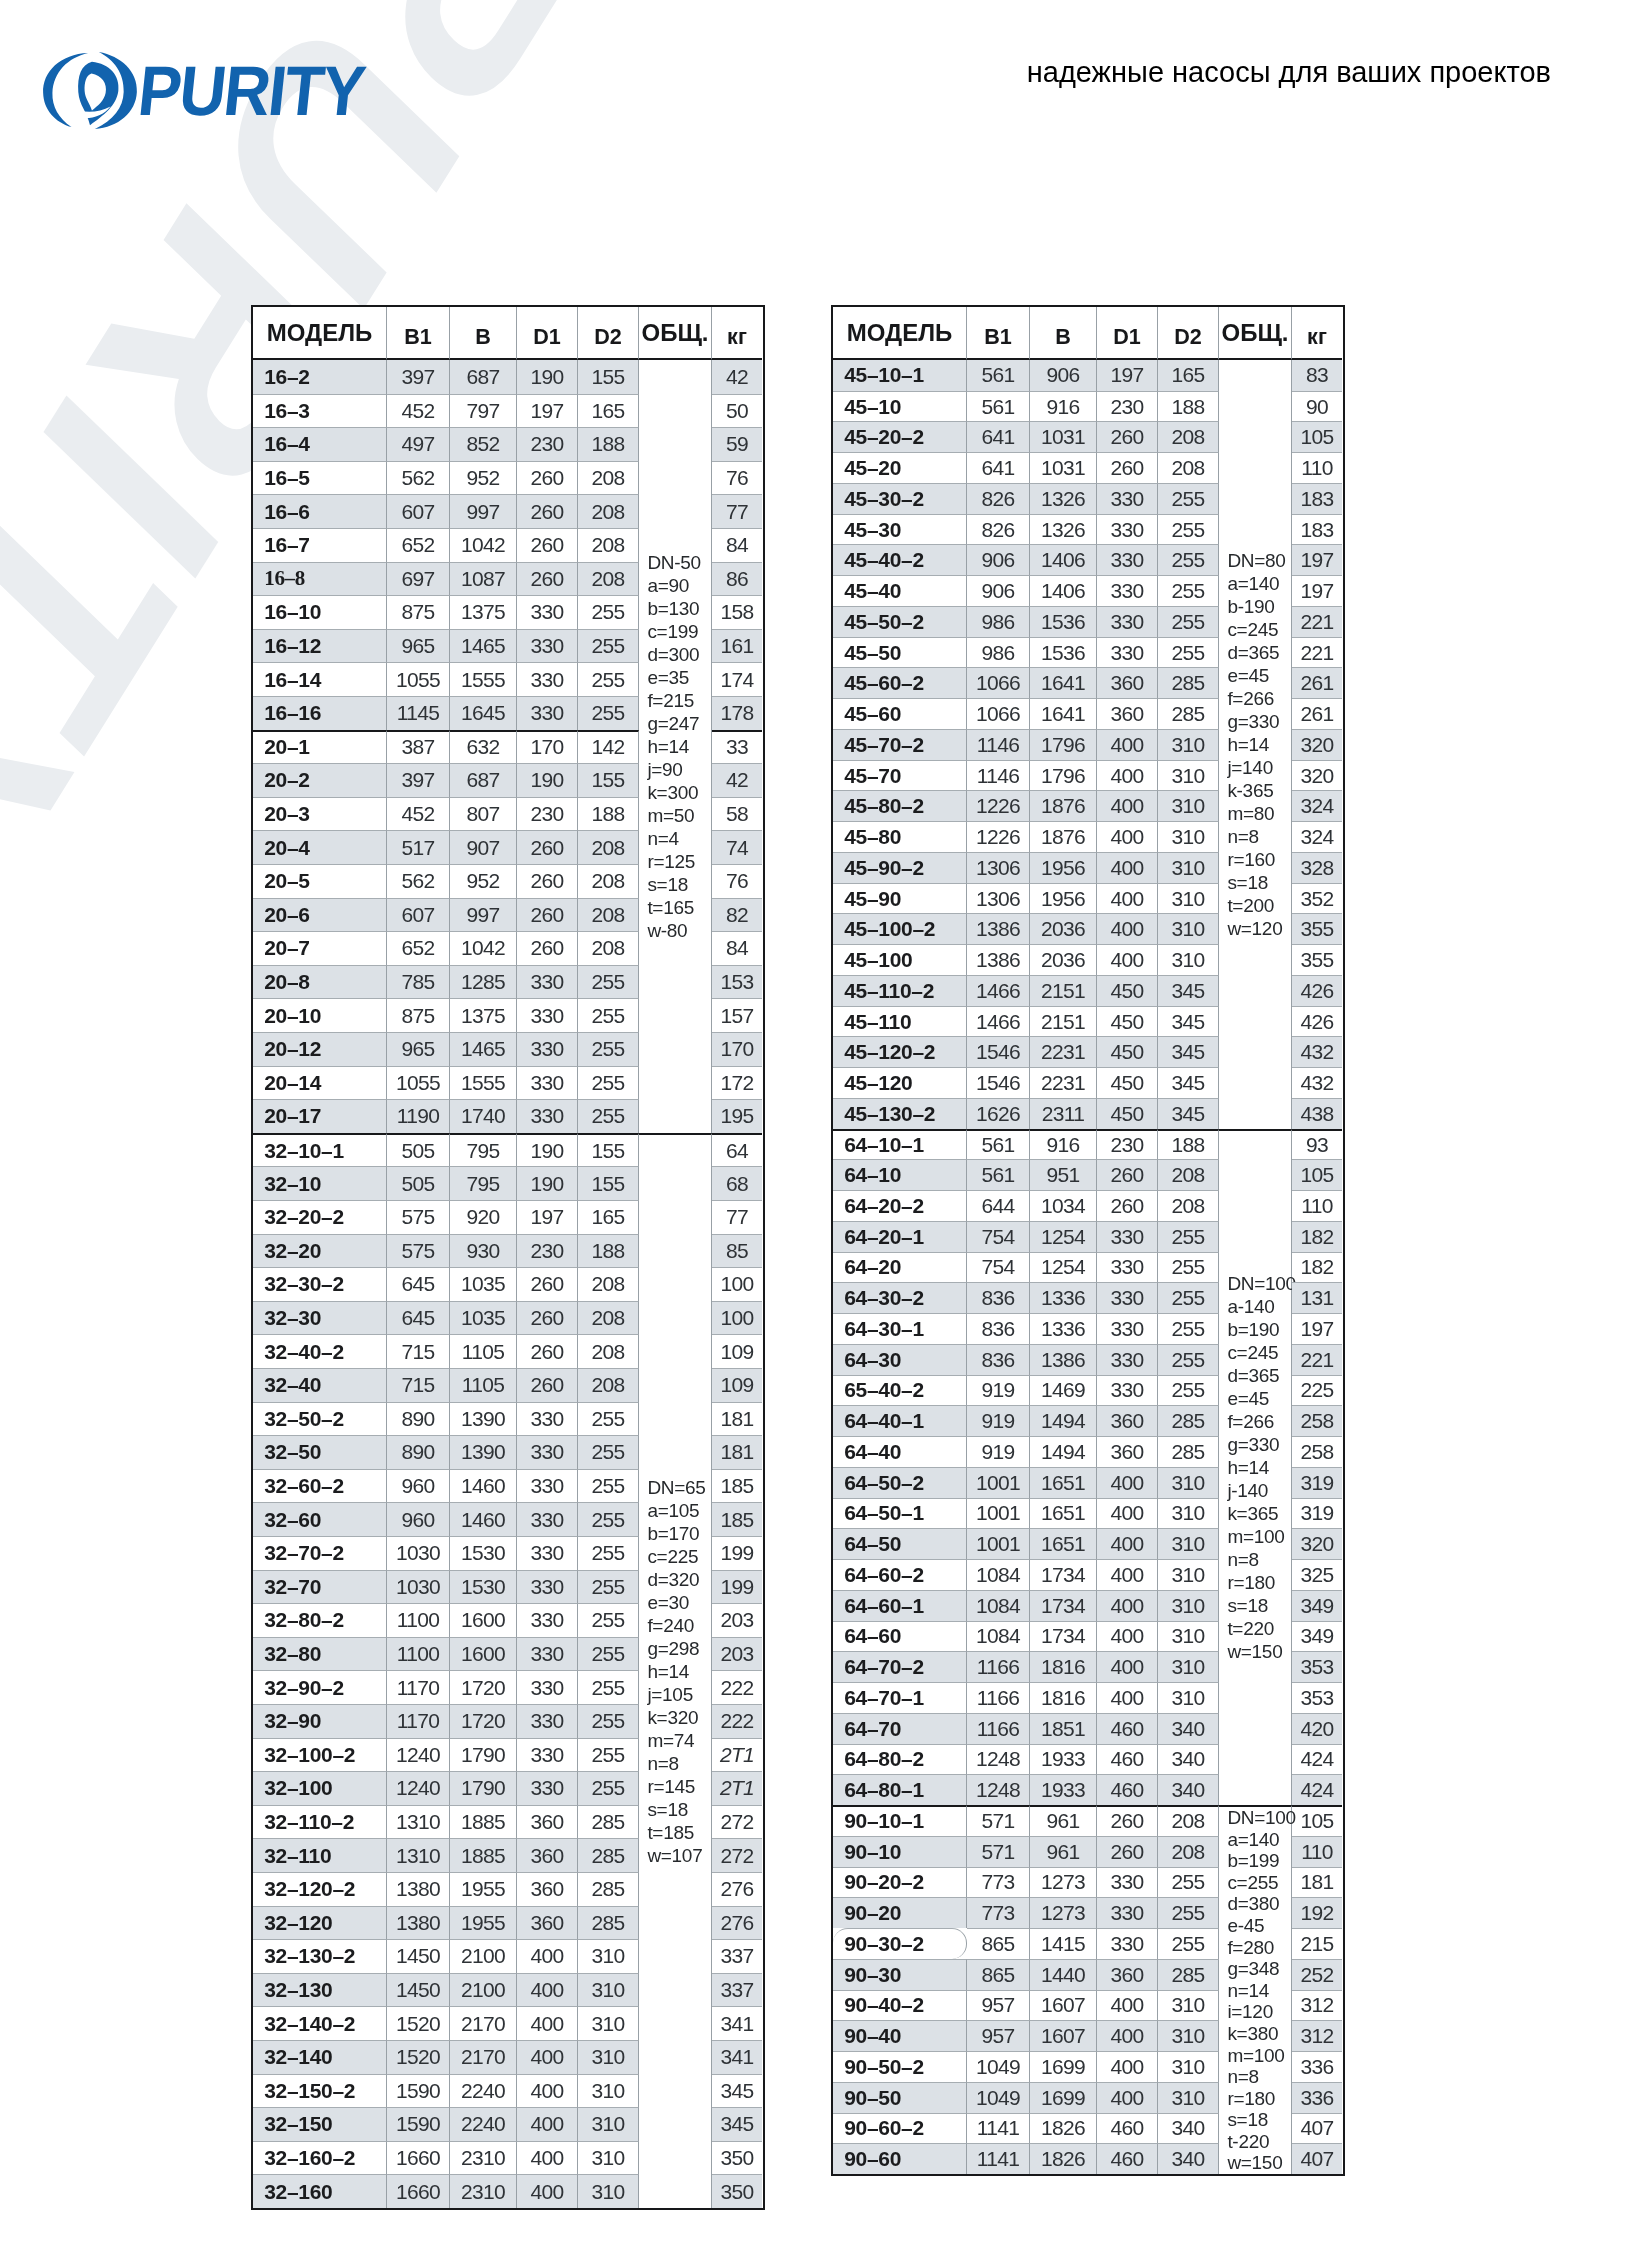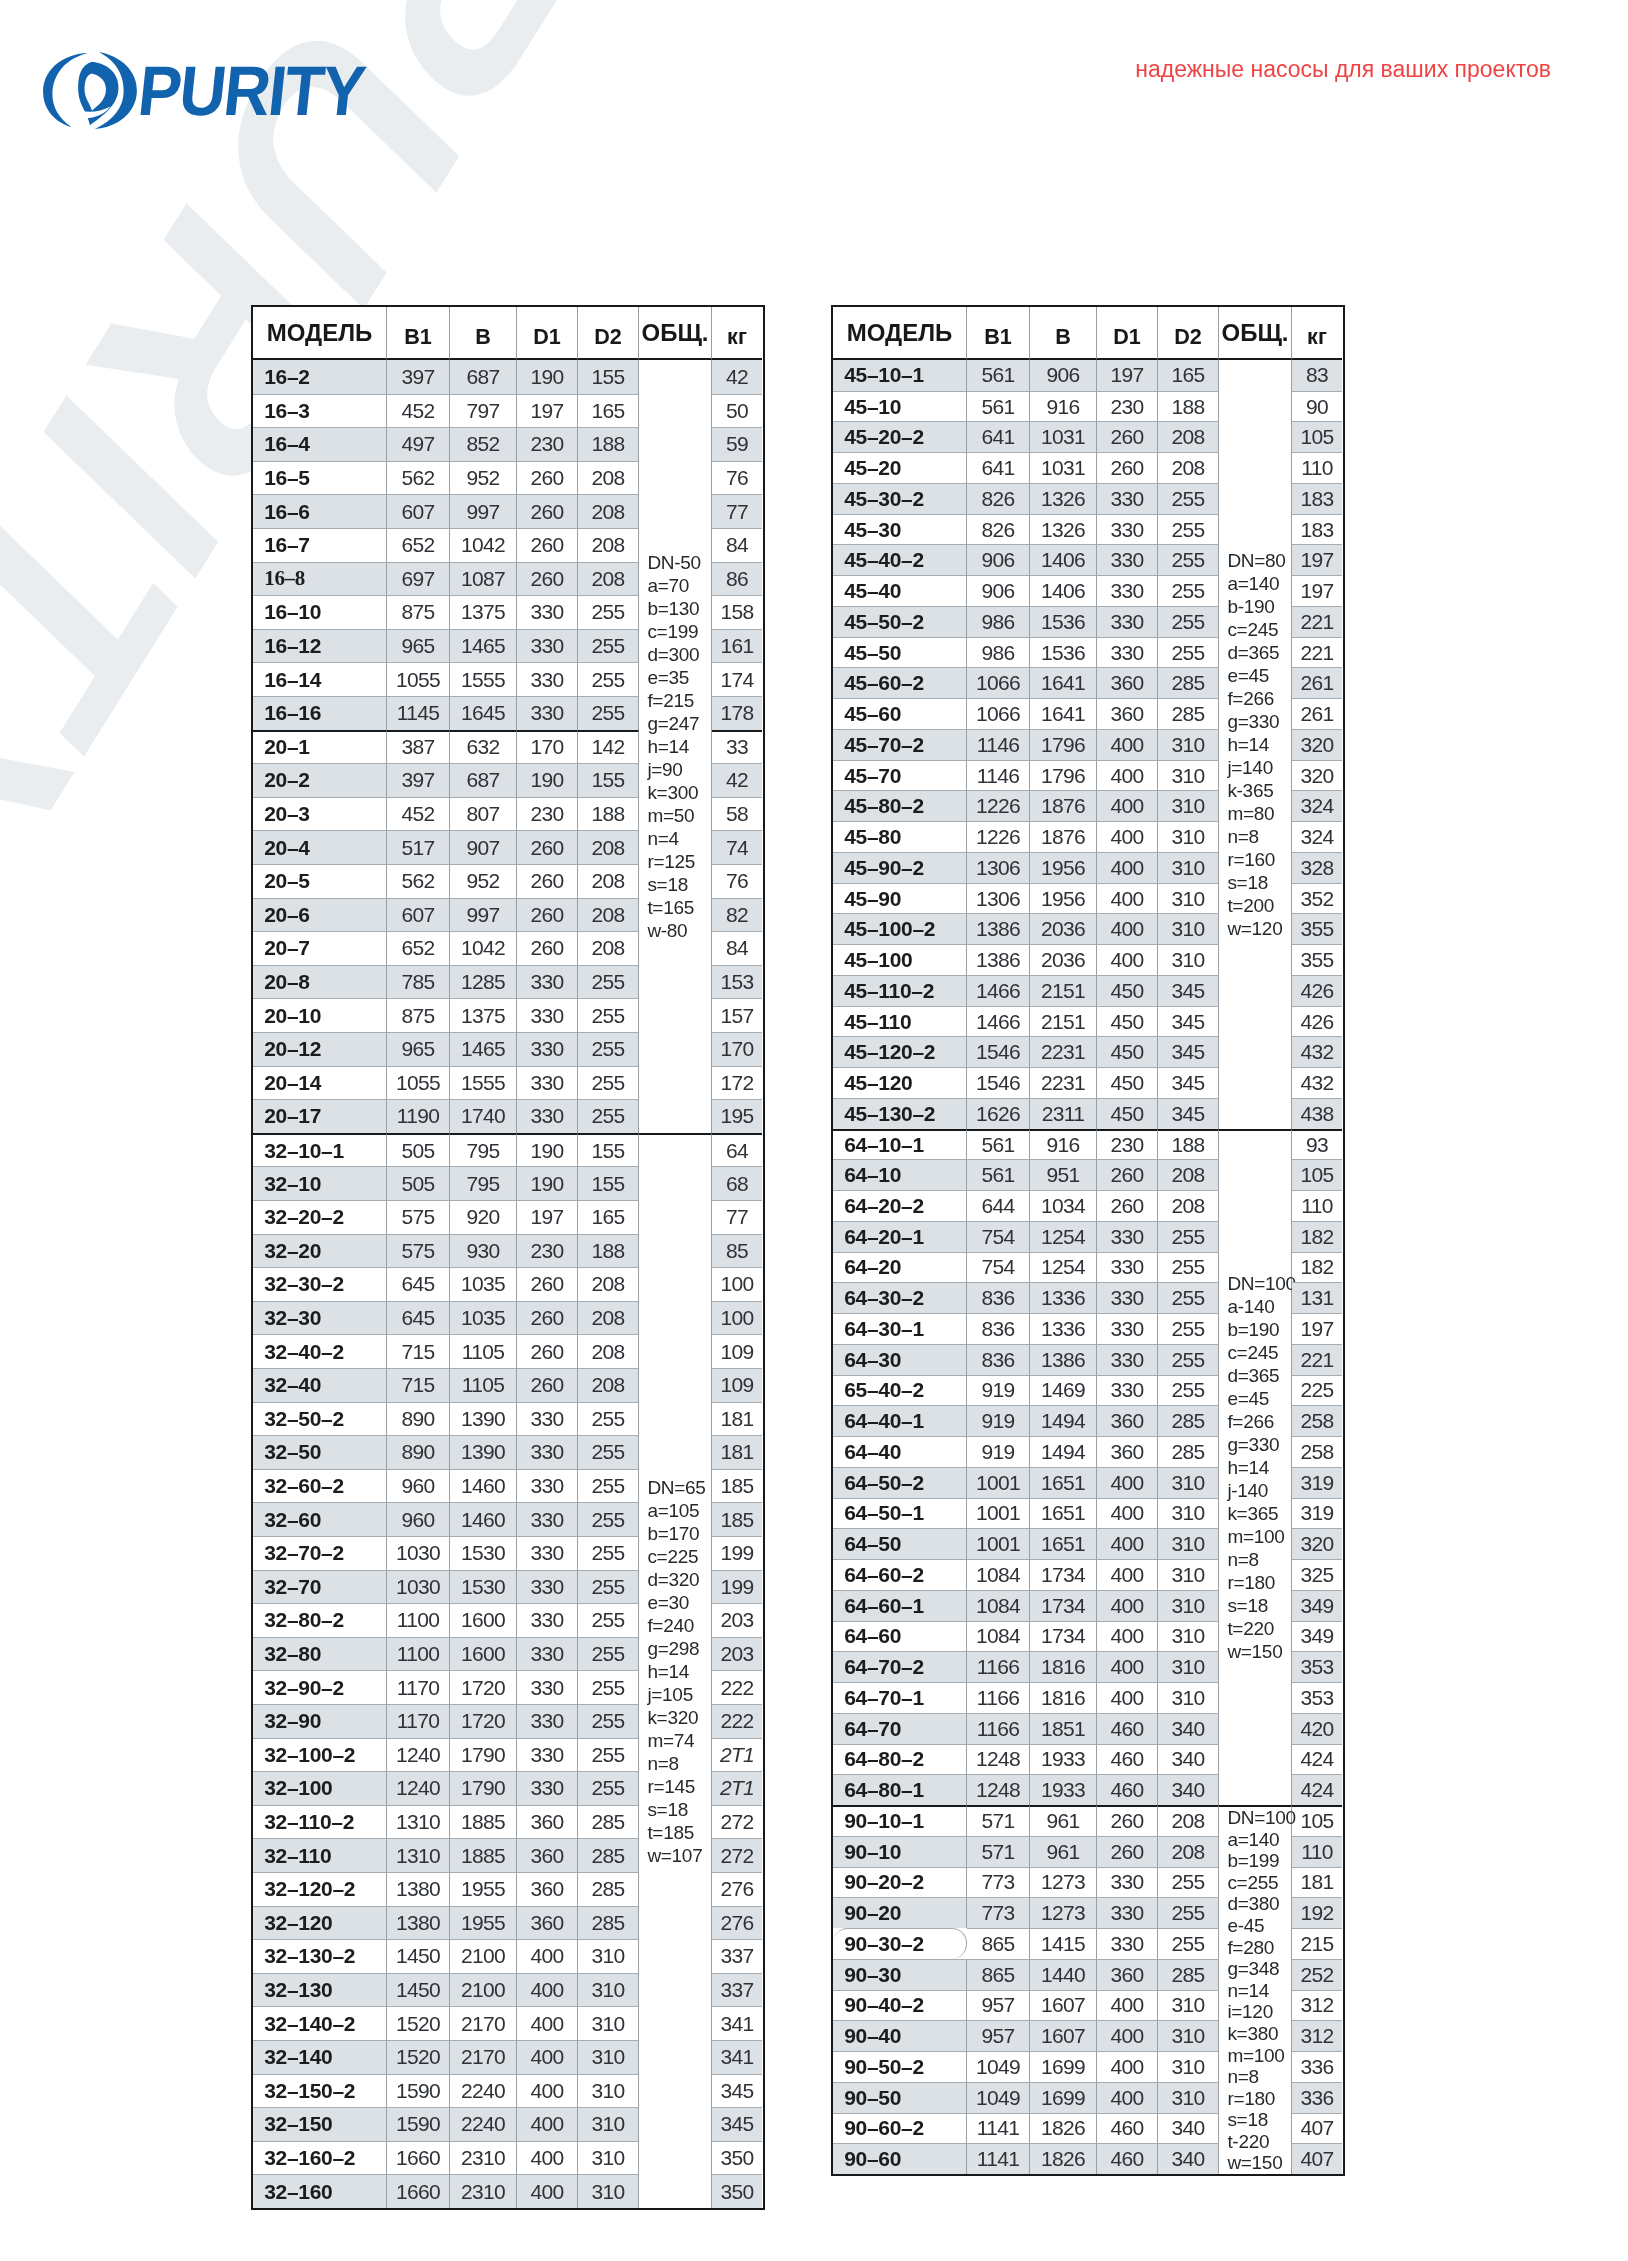--- a/index.html
+++ b/index.html
@@ -9,21 +9,21 @@
   .watermark{position:absolute;left:632px;top:12.6px;z-index:0;
              font-size:300px;font-weight:800;letter-spacing:9.8px;color:#eaedf0;
              white-space:nowrap;transform:rotate(122deg) skewX(-12deg);transform-origin:0 0;
              user-select:none;}
   
   .logo-icon{position:absolute;left:41px;top:49px;z-index:2;}
   .logo-text{position:absolute;left:135px;top:56px;z-index:2;
              font-size:70px;font-weight:800;letter-spacing:-2.1px;line-height:1;
              color:#1263ae;transform:skewX(-6deg) scaleX(0.92);transform-origin:left bottom;}
   .tagline{position:absolute;right:78px;top:56px;z-index:2;
-           font-size:23px;color:#ef4444;letter-spacing:0;}
+           font-size:29px;color:#000000;letter-spacing:0;}
   
   .tbl{position:absolute;top:305px;z-index:2;background:#ffffff;
        border:2.8px solid #17181a;display:grid;
        grid-template-columns:134px 63px 67px 61px 61px 73px 50px;}
   .tbl-left{left:251px;width:510px;height:1901px;}
   .tbl-right{left:831px;width:510px;height:1867px;}
   .cell{display:flex;align-items:center;box-sizing:border-box;}
   .hc{font-weight:700;color:#17181a;border-bottom:2.8px solid #17181a;justify-content:center;}
   .hc-model{font-size:24px;align-items:center;}
   .hc-num{font-size:21.6px;align-items:flex-end;padding-bottom:8.4px;}
@@ -65,21 +65,21 @@
   <div class="tbl tbl-left" style="grid-template-rows: 53px repeat(55, 1fr);">
       <div class="cell hc hc-model bR" style="grid-area: 1 / 1;">МОДЕЛЬ</div>
       <div class="cell hc hc-num bR" style="grid-area: 1 / 2;">B1</div>
       <div class="cell hc hc-num bR" style="grid-area: 1 / 3;">B</div>
       <div class="cell hc hc-num bR" style="grid-area: 1 / 4;">D1</div>
       <div class="cell hc hc-num bR" style="grid-area: 1 / 5;">D2</div>
       <div class="cell hc hc-spec bR" style="grid-area: 1 / 6;">ОБЩ.</div>
       <div class="cell hc hc-kg" style="grid-area: 1 / 7;">кг</div>
       <div class="cell sc bR" style="grid-area: 2 / 6 / span 23; line-height: 23px;">
         <span>DN-50</span>
-        <span>a=70</span>
+        <span>a=90</span>
         <span>b=130</span>
         <span>c=199</span>
         <span>d=300</span>
         <span>e=35</span>
         <span>f=215</span>
         <span>g=247</span>
         <span>h=14</span>
         <span>j=90</span>
         <span>k=300</span>
         <span>m=50</span>

